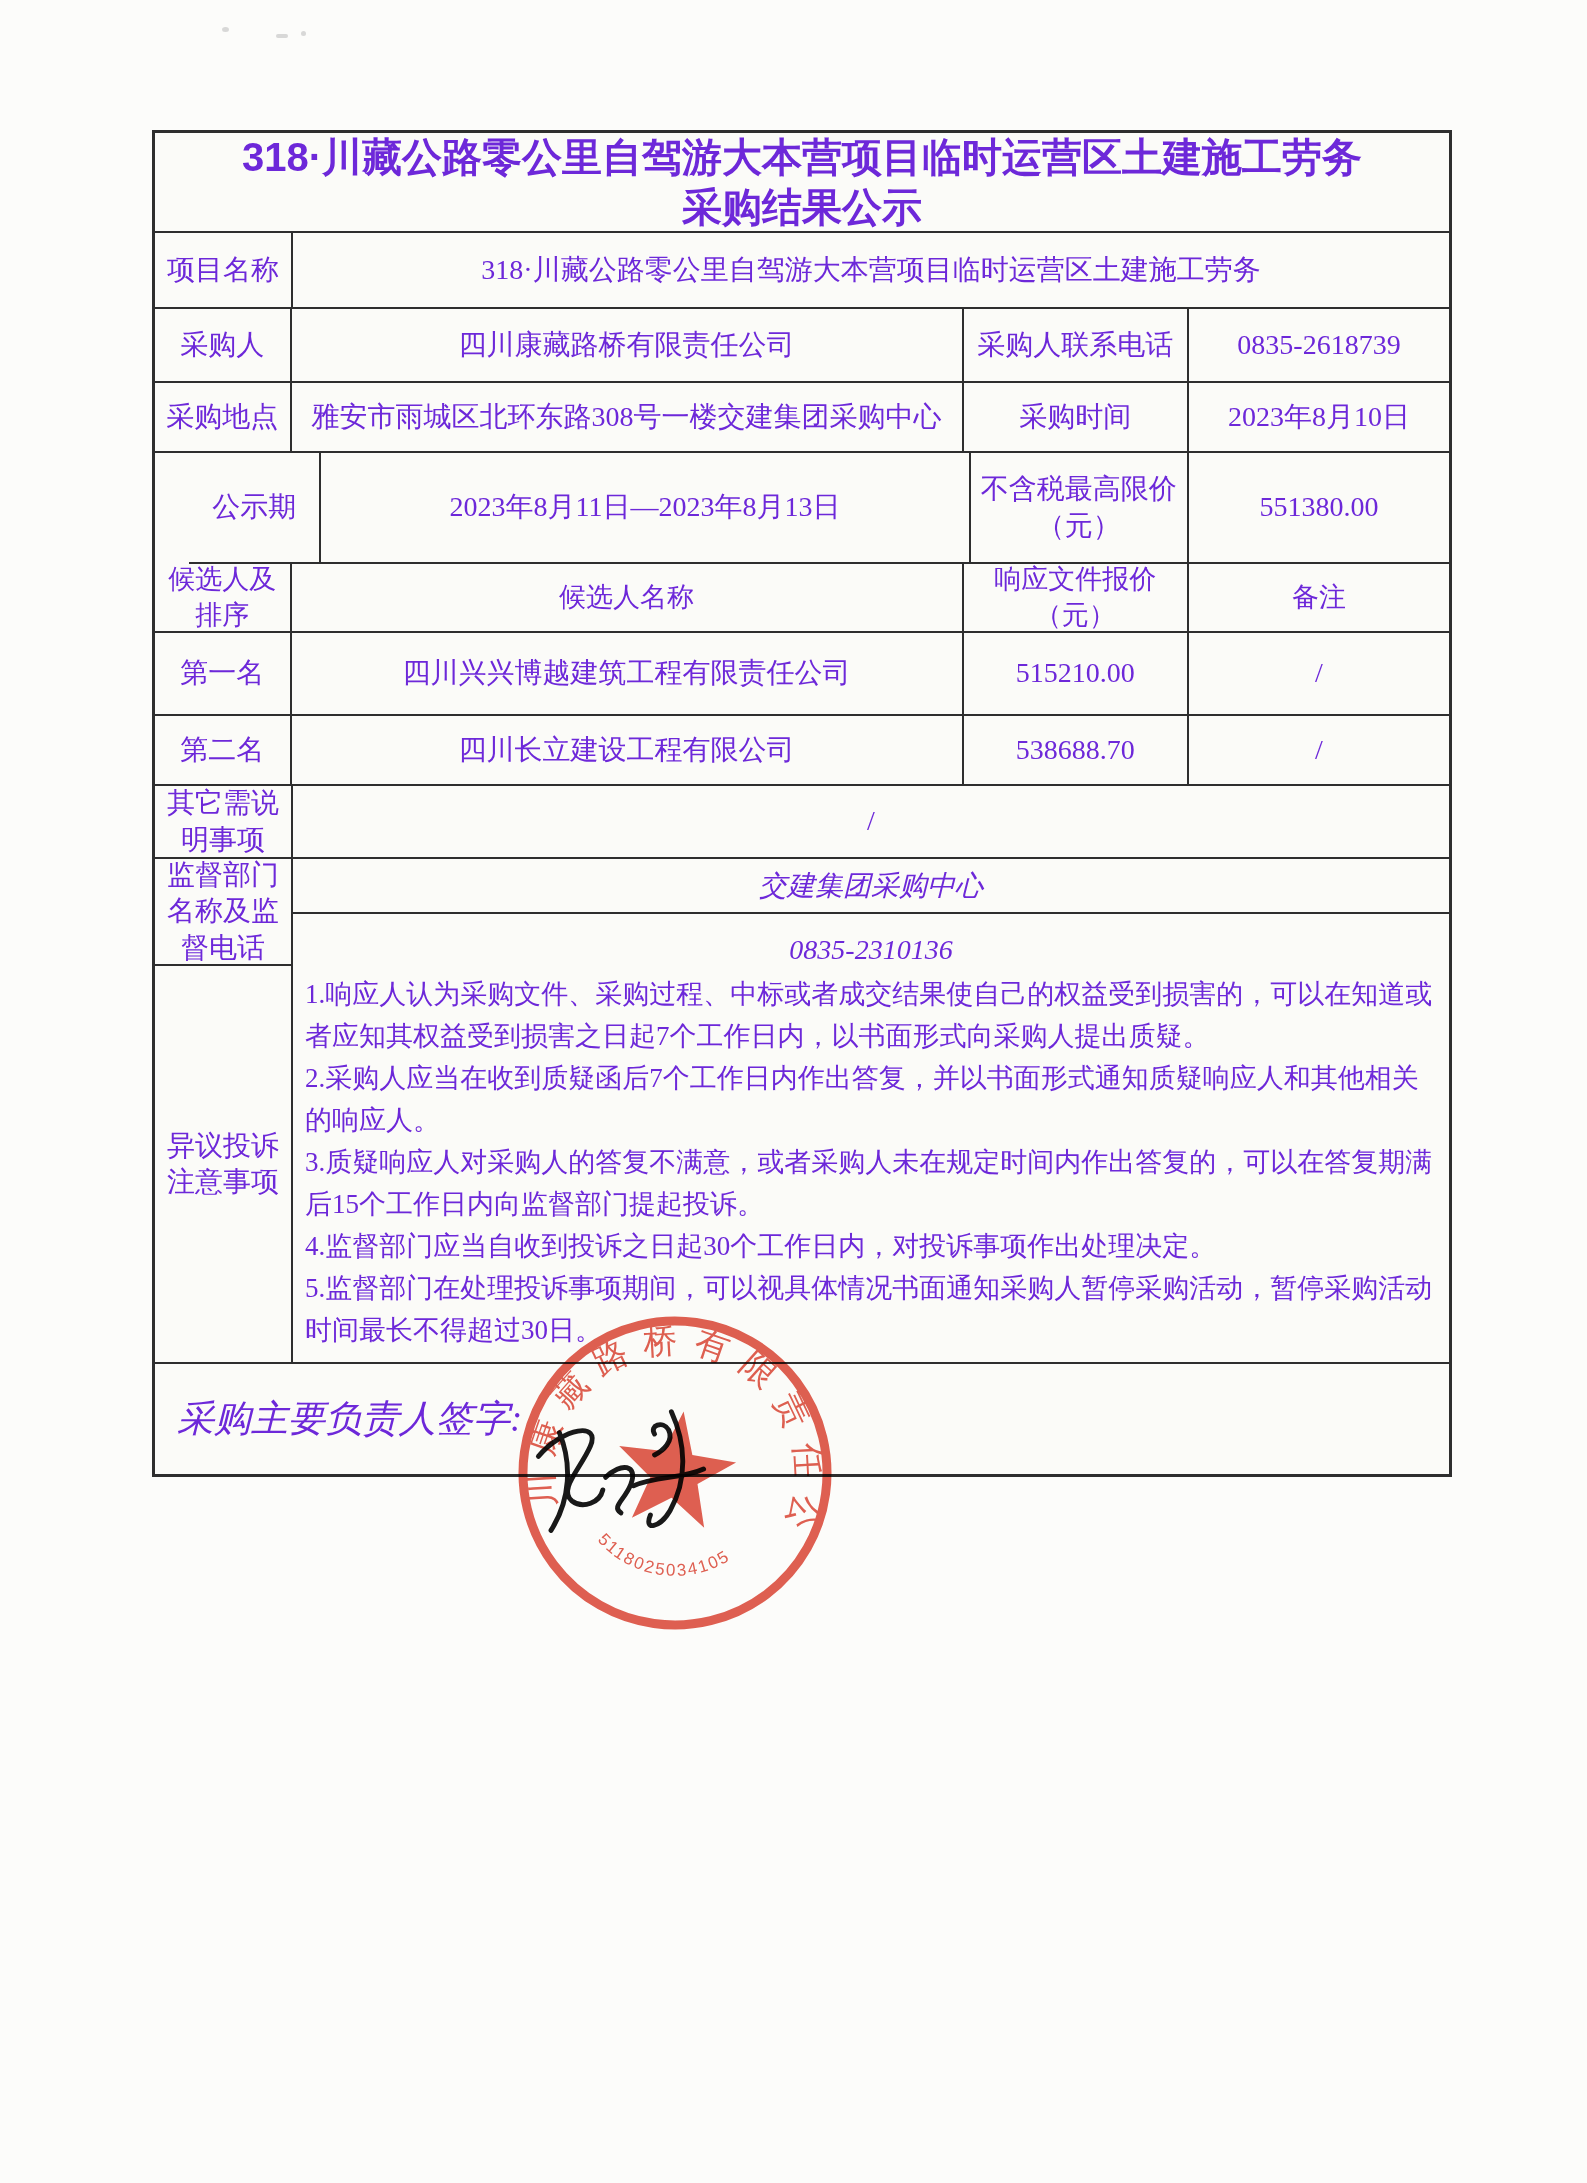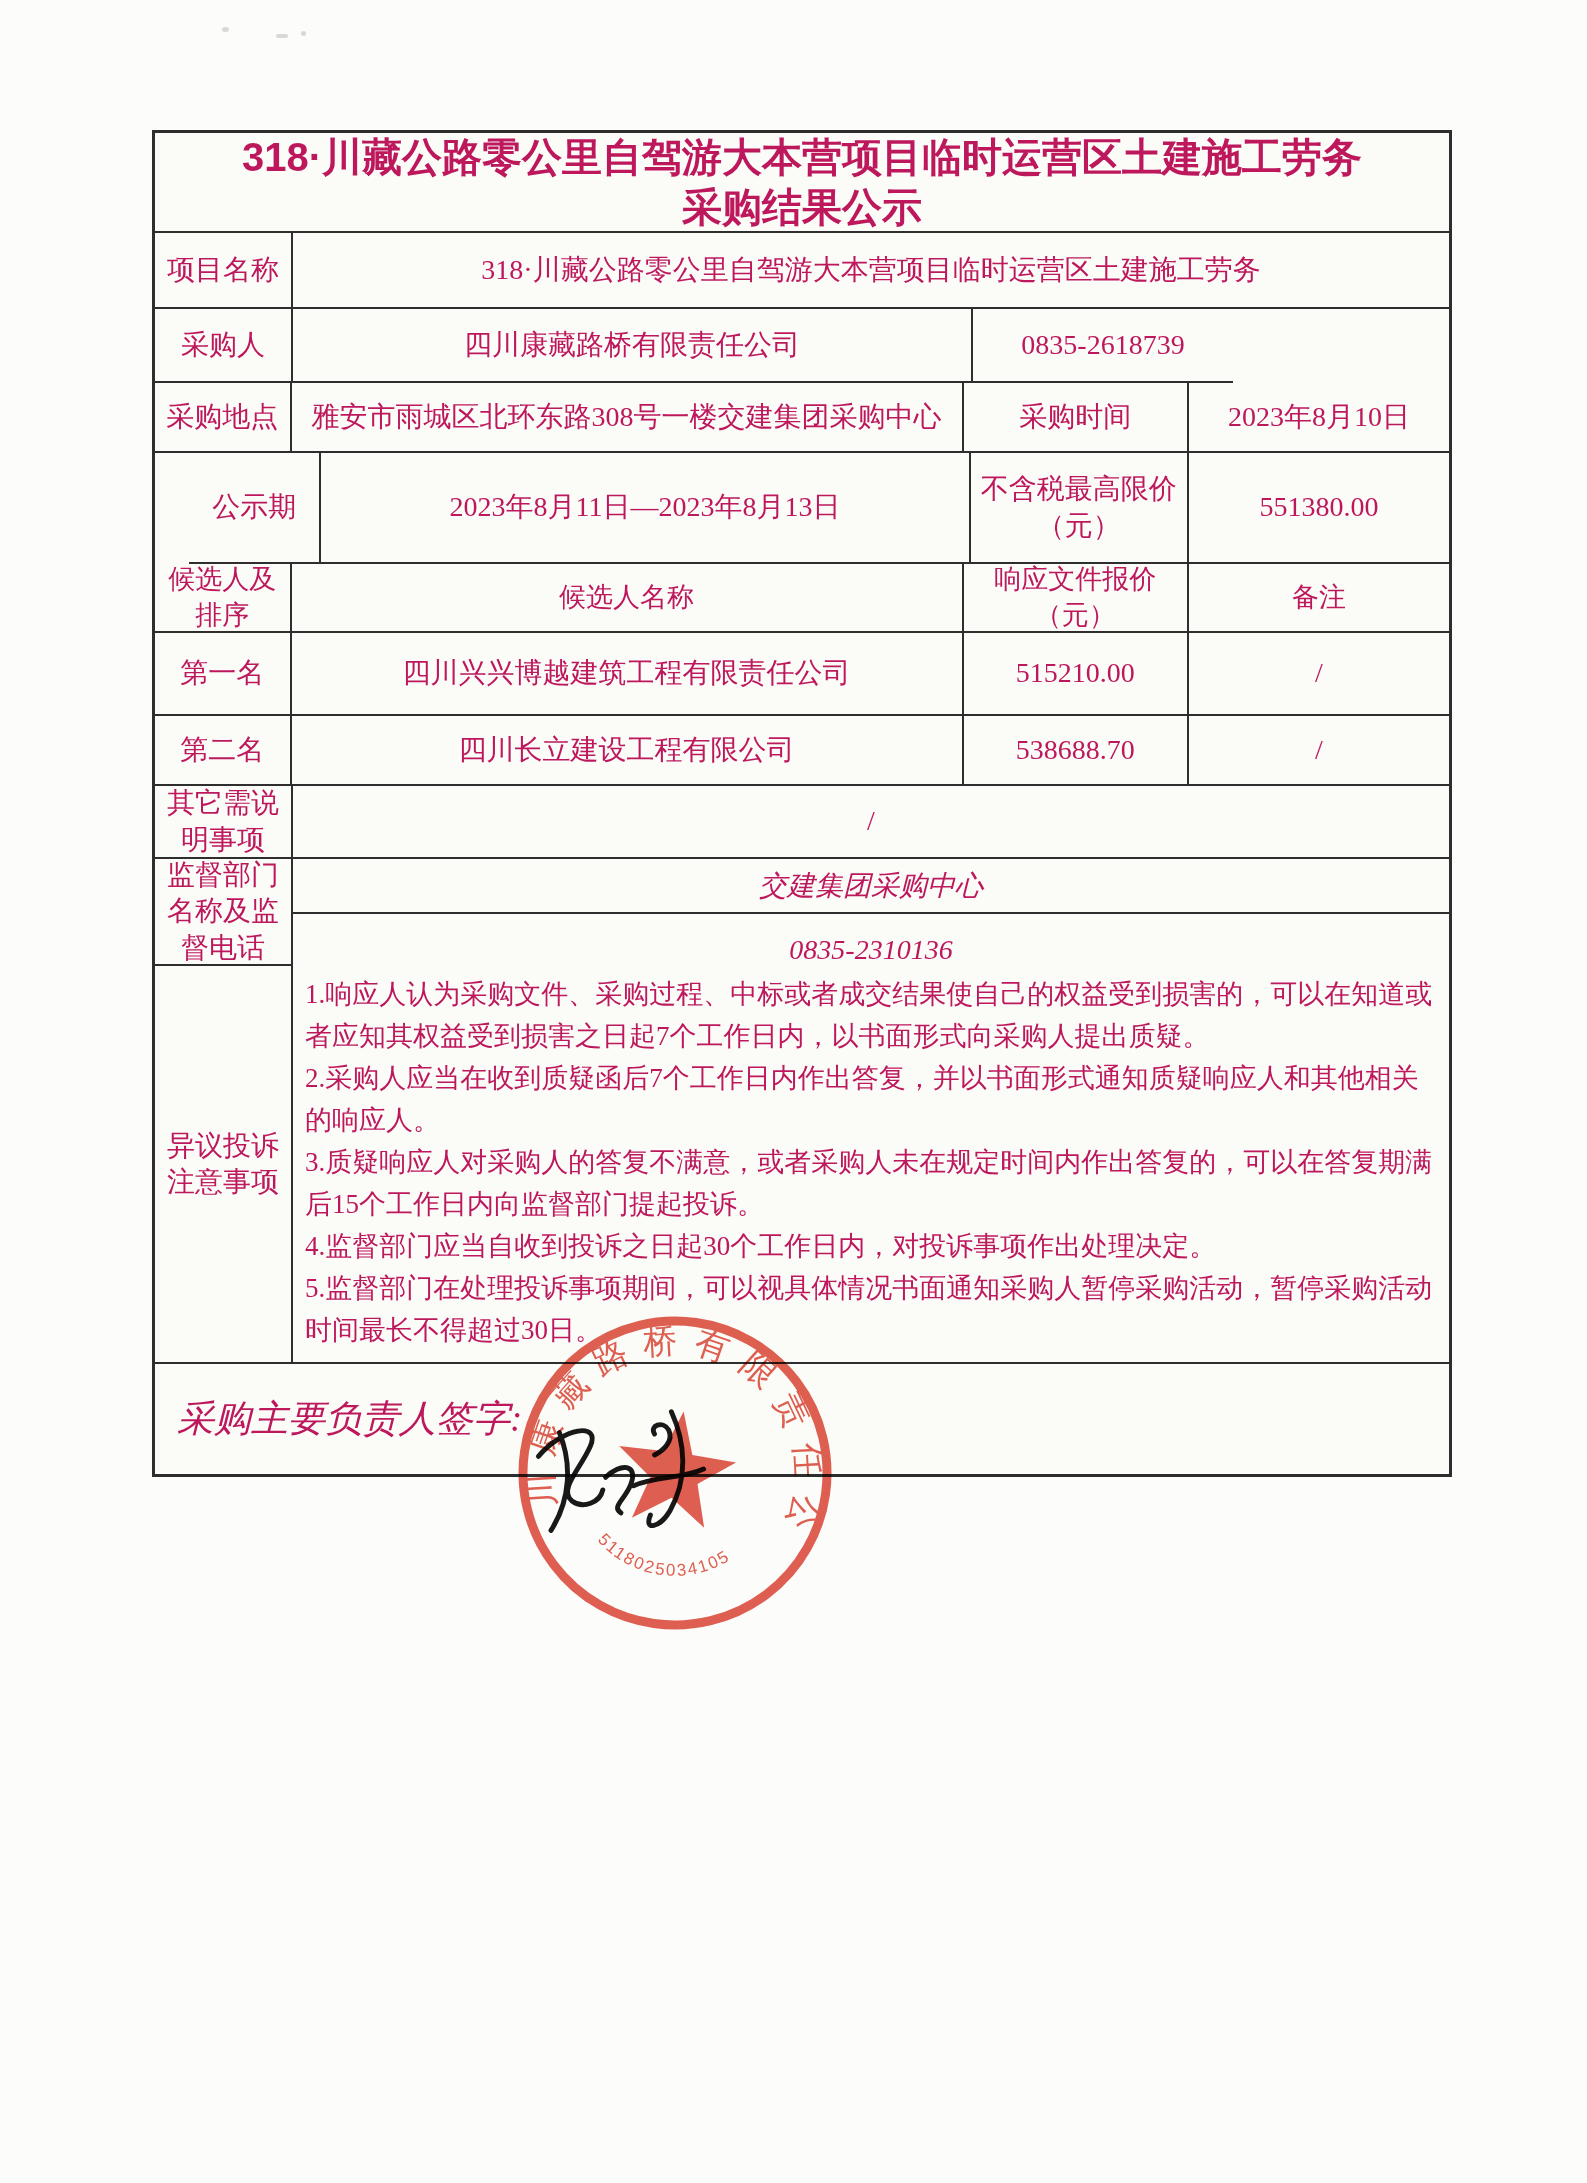--- a/index.html
+++ b/index.html
@@ -2,21 +2,21 @@
 <html><head>
 <meta charset="utf-8">
 <style>
   html,body{margin:0;padding:0;background:#e9e9e9;}
   .page{
     position:relative;
     width:1587px;height:2183px;
     background:#fcfcfa;
     overflow:hidden;
     font-family:"Liberation Serif","DejaVu Serif",serif;
-    color:#be185d;
+    color:#6d28d9;
   }
   
   .speck{position:absolute;background:#b9b9b9;border-radius:50%;opacity:.55;}
   .speck.s1{left:222px;top:27px;width:7px;height:5px;}
   .speck.s2{left:276px;top:34px;width:12px;height:4px;border-radius:2px;}
   .speck.s3{left:301px;top:31px;width:5px;height:5px;}
 
   
   .tbl{
     position:absolute;left:152px;top:130px;width:1300px;
@@ -92,20 +92,21 @@
     </div>
 
     <div class="row r2">
       <div class="cell c1 label">项目名称</div>
       <div class="cell last c234">318·川藏公路零公里自驾游大本营项目临时运营区土建施工劳务</div>
     </div>
 
     <div class="row r3">
       <div class="cell c1 label">采购人</div>
       <div class="cell c2">四川康藏路桥有限责任公司</div>
+      <div class="cell c3">采购人联系电话</div>
       <div class="cell last c4">0835-2618739</div>
     </div>
 
     <div class="row r4">
       <div class="cell c1 label">采购地点</div>
       <div class="cell c2">雅安市雨城区北环东路308号一楼交建集团采购中心</div>
       <div class="cell c3">采购时间</div>
       <div class="cell last c4">2023年8月10日</div>
     </div>
 

